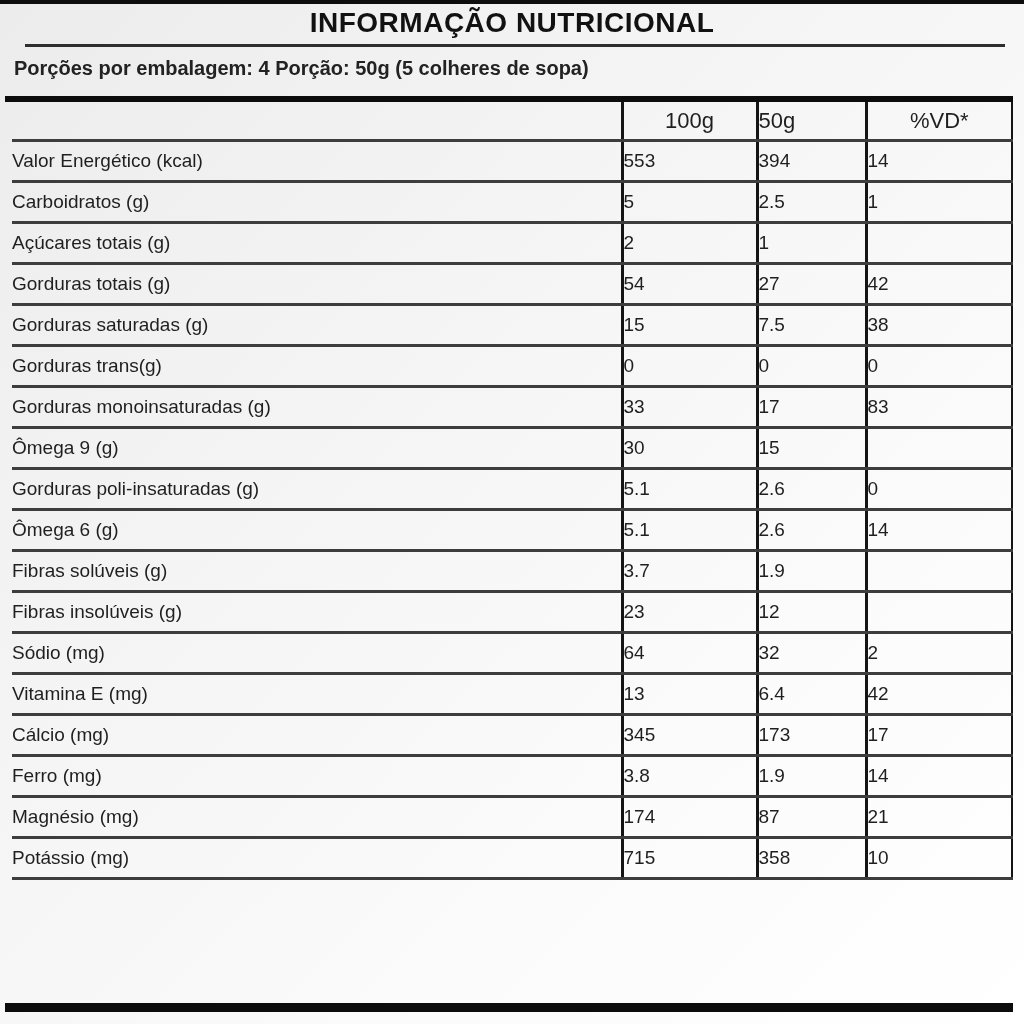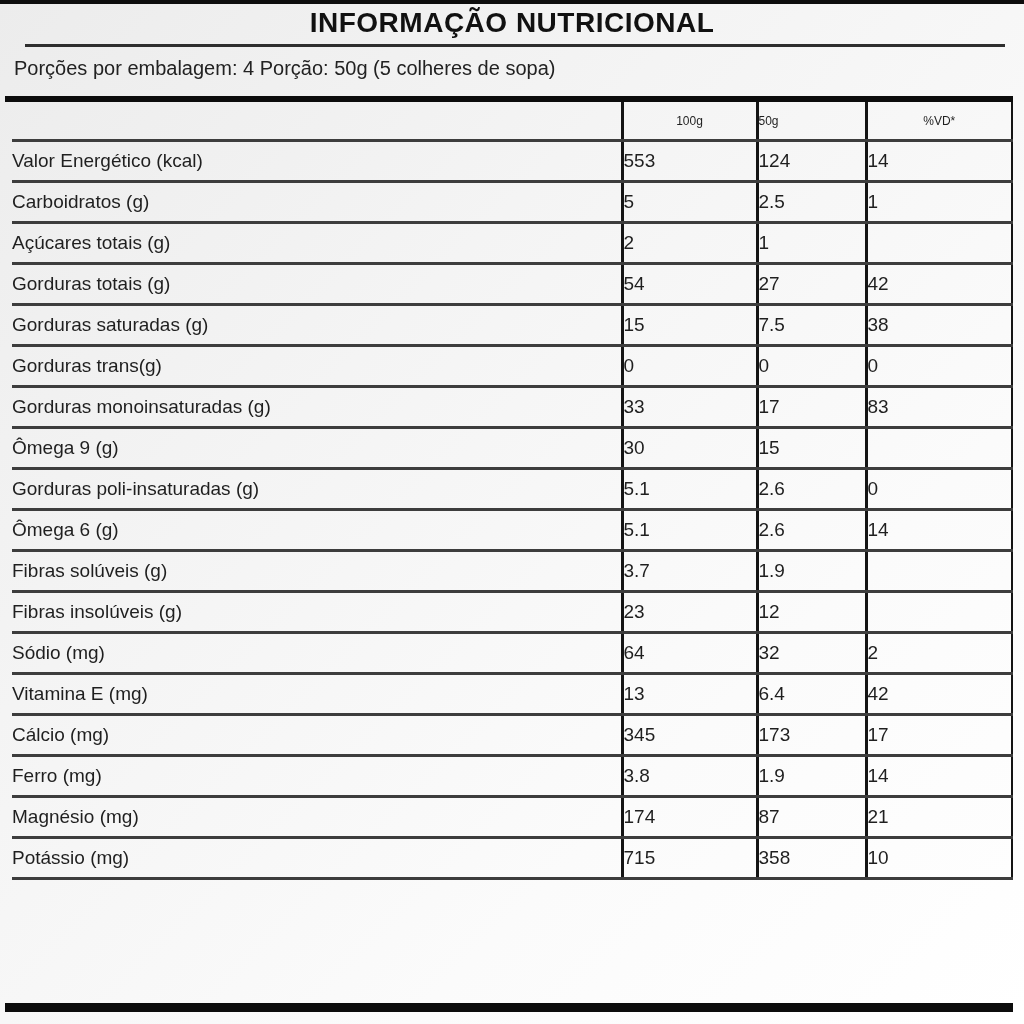--- a/index.html
+++ b/index.html
@@ -39,20 +39,21 @@
     width: 980px; height: 3px;
     background: #2e2e2e;
   }
   .serving-line {
     position: absolute;
     top: 57px; left: 14px;
     width: 990px;
     font-size: 20px;
     color: #222;
     margin: 0;
+    font-weight: bold;
   }
   .thick-bar-top {
     position: absolute;
     top: 96px; left: 5px;
     width: 1008px; height: 6px;
     background: #0c0c0c;
   }
   .thick-bar-bottom {
     position: absolute;
     top: 1003px; left: 5px;
@@ -74,21 +75,21 @@
   table.nutri col.c-vd    { width: 146px; }
 
   table.nutri th, table.nutri td {
     border-bottom: 3px solid #3d3d3d;
     font-weight: normal;
     padding: 0;
     white-space: nowrap;
     overflow: hidden;
     background: transparent;
   }
-  table.nutri thead th { height: 37px; font-size: 12px; margin-left: 40px; }
+  table.nutri thead th { height: 37px; font-size: 22px; margin-left: 40px; }
   table.nutri tbody td { height: 38px; font-size: 19px; }
 
   .cell-label { padding-left: 8px; text-align: left; }
   .cell-v100, .cell-v50 {
     border-left: 3px solid #141414;
     padding-left: 11px;
     text-align: left;
   }
   .cell-vd {
     border-left: 3px solid #141414;
@@ -127,21 +128,21 @@
         <th class="cell-label"></th>
         <th class="cell-v100">100g</th>
         <th class="cell-v50">50g</th>
         <th class="cell-vd">%VD*</th>
       </tr>
     </thead>
     <tbody id="nutri-body">
         <tr>
           <td class="cell-label">Valor Energético (kcal)</td>
           <td class="cell-v100">553</td>
-          <td class="cell-v50">124</td>
+          <td class="cell-v50">394</td>
           <td class="cell-vd">14</td>
         </tr>
         <tr>
           <td class="cell-label">Carboidratos (g)</td>
           <td class="cell-v100">5</td>
           <td class="cell-v50">2.5</td>
           <td class="cell-vd">1</td>
         </tr>
         <tr>
           <td class="cell-label">Açúcares totais (g)</td>

